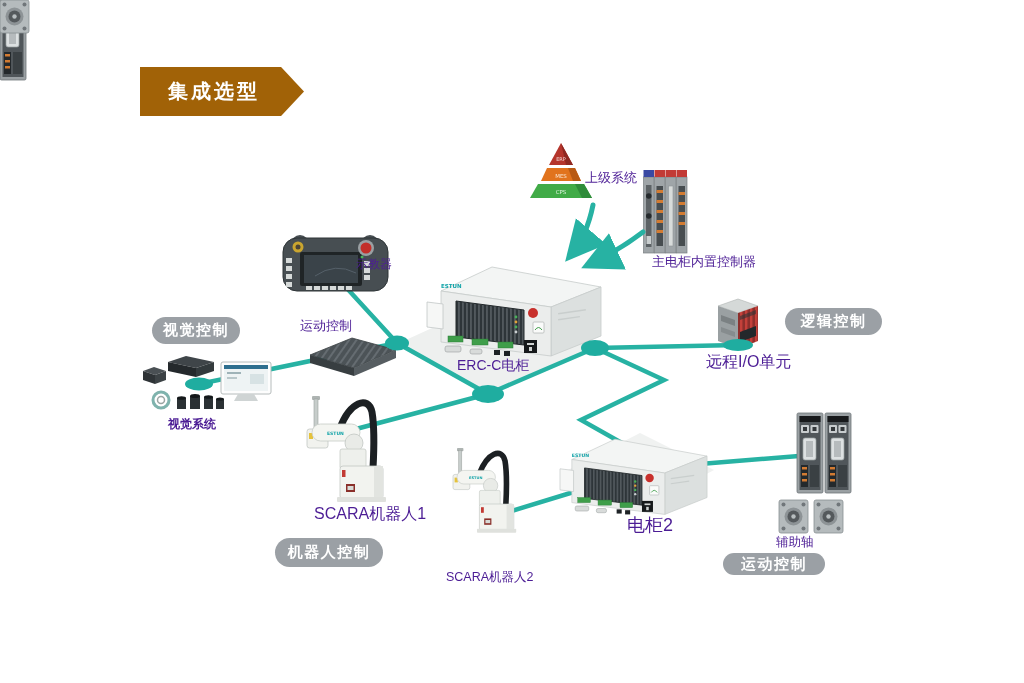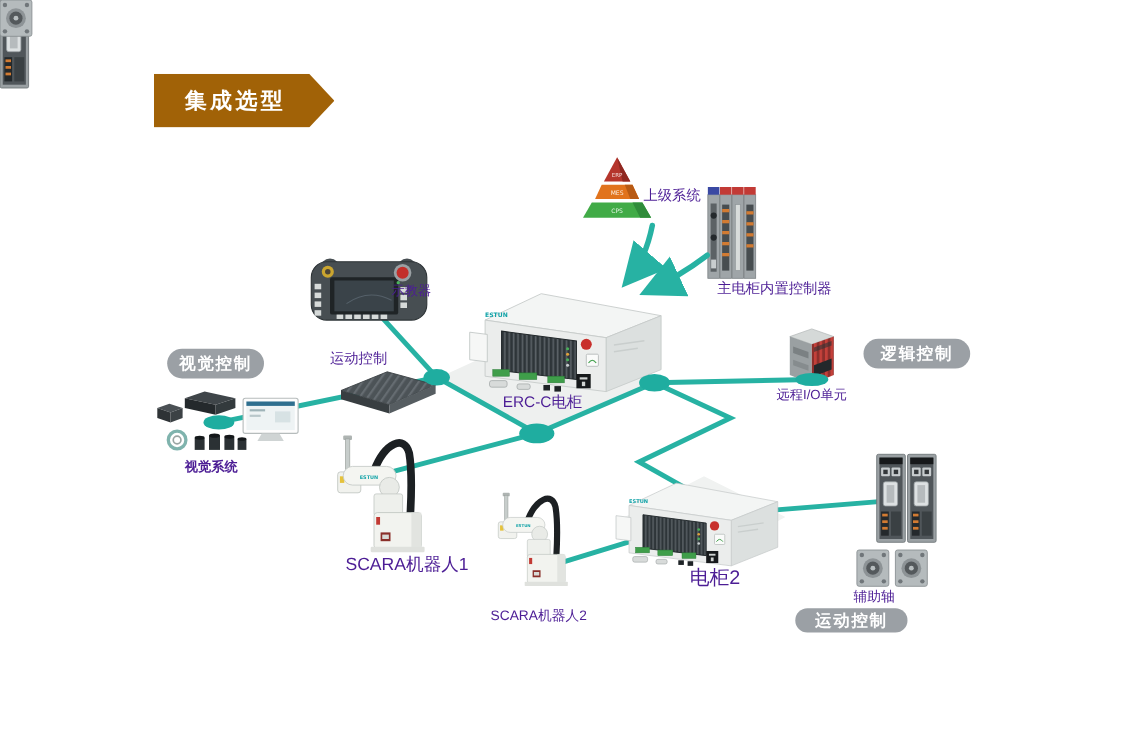--- a/index.html
+++ b/index.html
@@ -279,24 +279,25 @@
 
   <div class="banner">
     <span>集成选型</span>
   </div>
 
   <div class="lbl" style="left:585px;top:171px;font-size:13px;">上级系统</div>
   <div class="lbl" style="left:652px;top:255px;font-size:13px;">主电柜内置控制器</div>
   <div class="lbl" style="left:356px;top:258px;font-size:12px;">示教器</div>
   <div class="lbl" style="left:300px;top:319px;font-size:13px;">运动控制</div>
   <div class="lbl" style="left:457px;top:358px;font-size:14px;text-align:center;">ERC-C电柜</div>
-  <div class="lbl" style="left:706px;top:353px;font-size:12px;">远程I/O单元</div>
+  <div class="lbl" style="left:706px;top:353px;font-size:16px;">远程I/O单元</div>
   <div class="lbl" style="left:168px;top:418px;font-size:12px;font-weight:bold;">视觉系统</div>
   <div class="lbl" style="left:314px;top:505px;font-size:16px;">SCARA机器人1</div>
-  <div class="lbl" style="left:446px;top:554px;font-size:12.5px;">SCARA机器人2</div>
+  <div class="lbl" style="left:446px;top:571px;font-size:12.5px;">SCARA机器人2</div>
   <div class="lbl" style="left:627px;top:516px;font-size:18px;">电柜2</div>
   <div class="lbl" style="left:776px;top:536px;font-size:12.5px;">辅助轴</div>
 
   <div class="badge" style="left:152px;top:317px;width:88px;height:27px;">视觉控制</div>
   <div class="badge" style="left:785px;top:308px;width:97px;height:27px;text-align:right;">逻辑控制</div>
+  <div class="badge" style="left:275px;top:538px;width:108px;height:29px;">机器人控制</div>
   <div class="badge" style="left:723px;top:553px;width:102px;height:22px;">运动控制</div>
 
 </div>
 
 </body></html>

